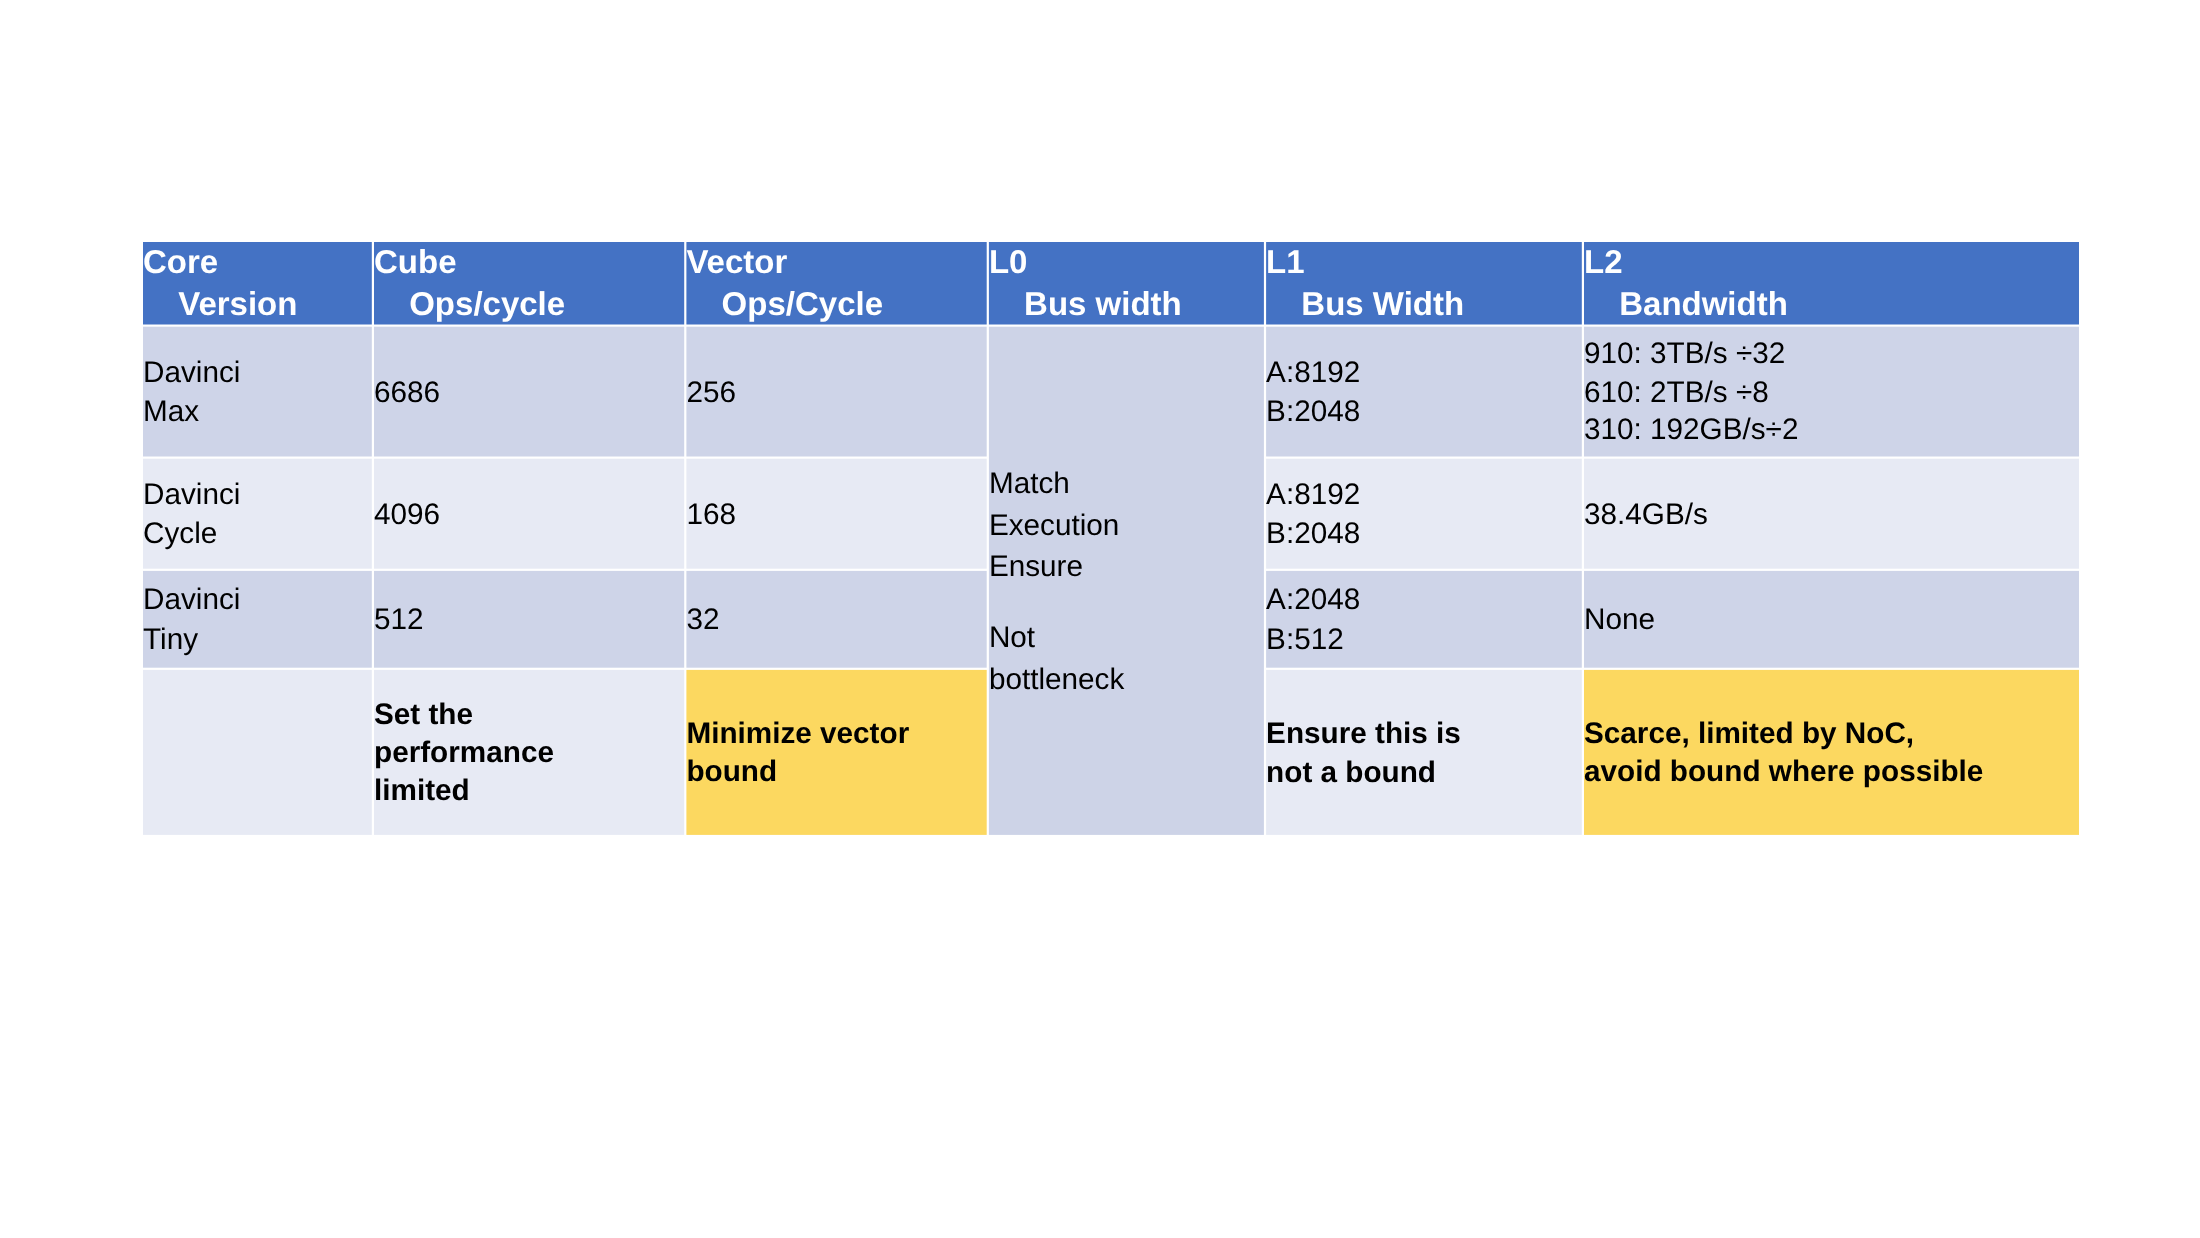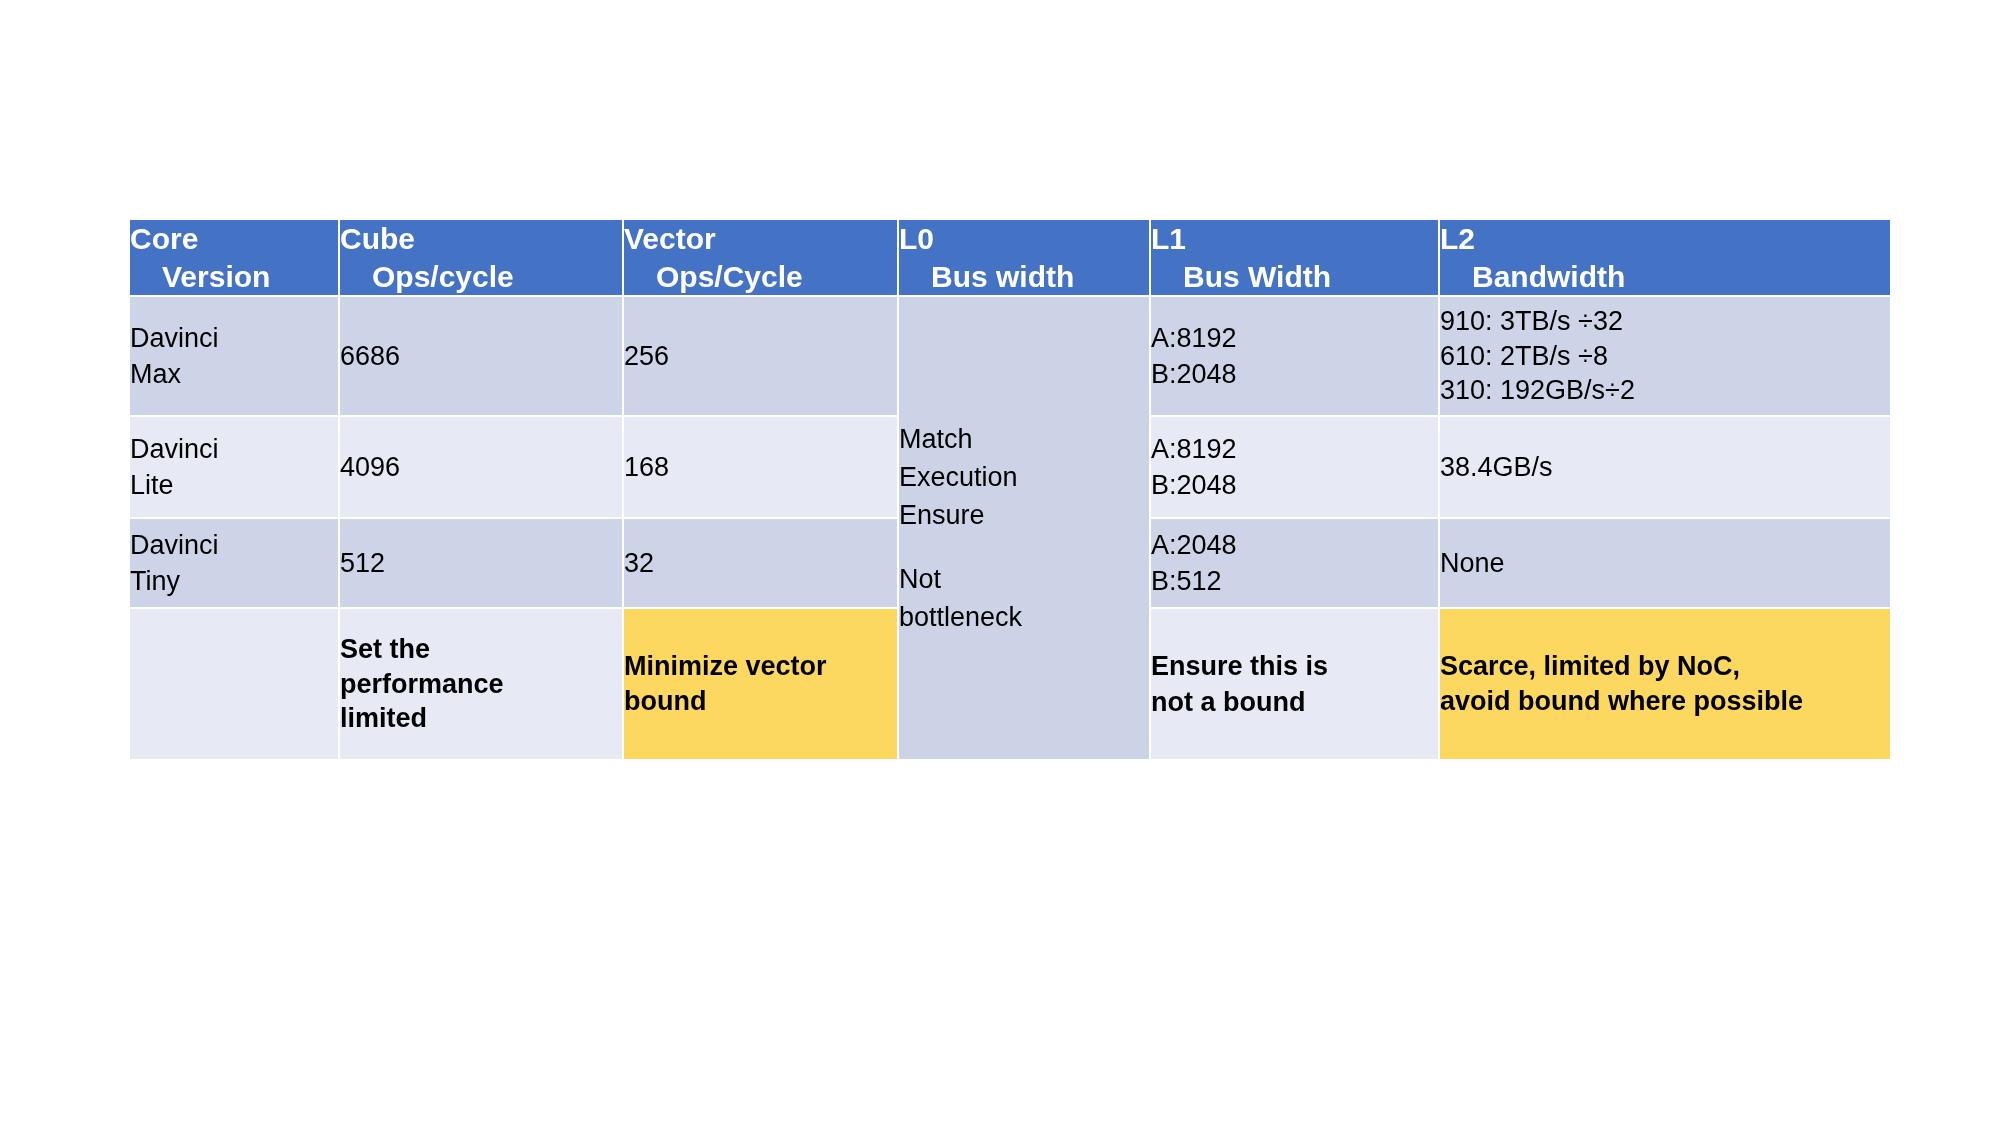--- a/index.html
+++ b/index.html
@@ -171,21 +171,21 @@
         <td class="cell">
           <span class="ln">910: 3TB/s ÷32</span>
           <span class="ln">610: 2TB/s ÷8</span>
           <span class="ln">310: 192GB/s÷2</span>
         </td>
       </tr>
 
       <tr class="row-b r2">
         <td class="cell two-line">
           <span class="ln">Davinci</span>
-          <span class="ln">Lite</span>
+          <span class="ln">Cycle</span>
         </td>
         <td class="cell">4096</td>
         <td class="cell">168</td>
         <td class="cell two-line">
           <span class="ln">A:8192</span>
           <span class="ln">B:2048</span>
         </td>
         <td class="cell">38.4GB/s</td>
       </tr>
 

